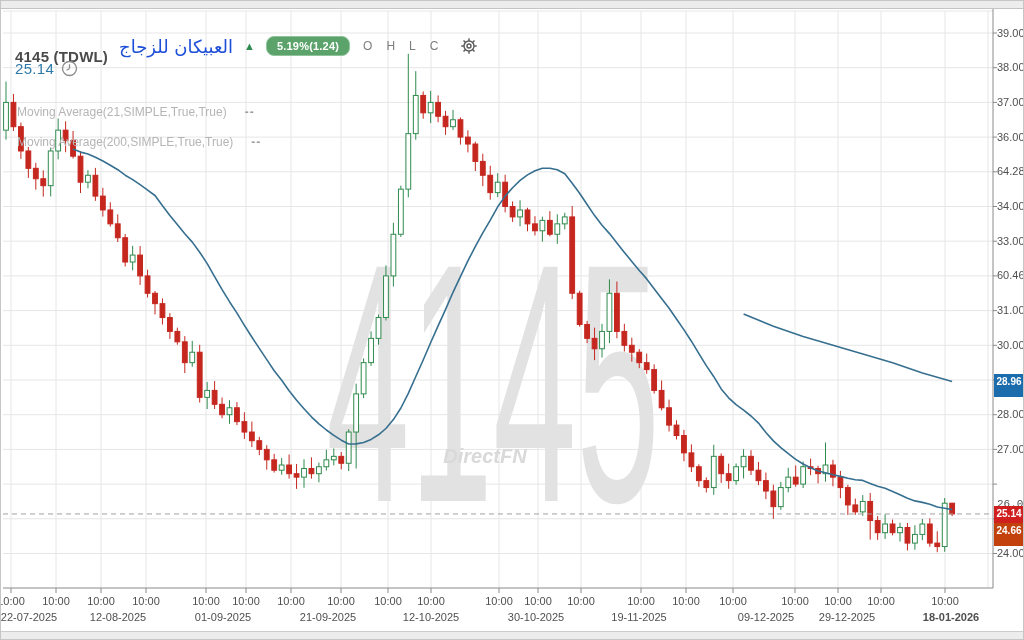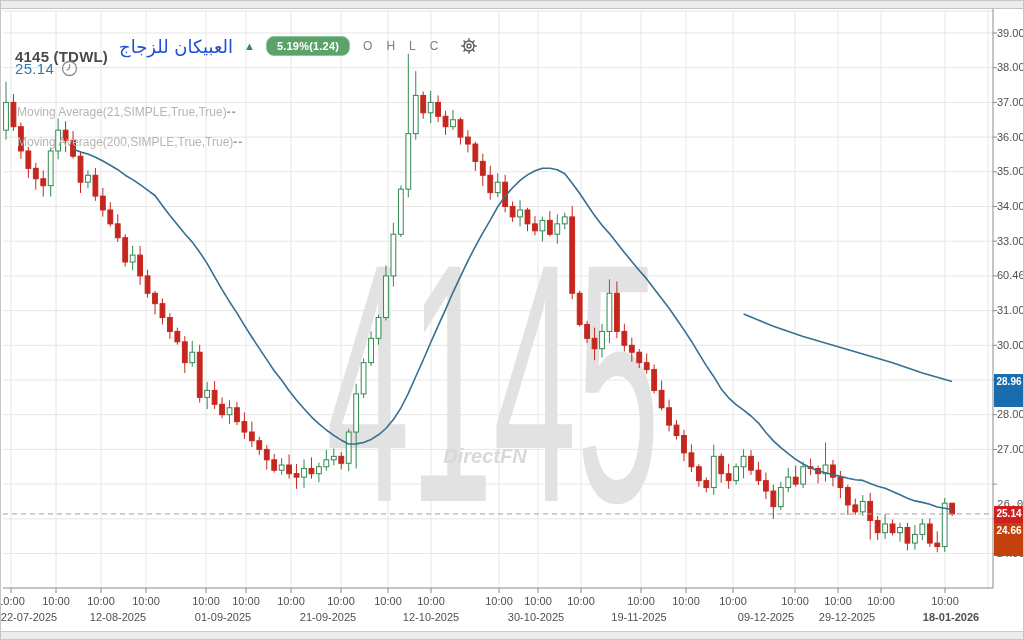--- a/index.html
+++ b/index.html
@@ -11,24 +11,24 @@
   .hdr{position:absolute;left:14px;top:26px;display:flex;align-items:center;gap:11px;white-space:nowrap;}
   .sym{font-size:15px;font-weight:600;color:#4a4a4a;letter-spacing:.2px;margin-top:21px;}
   .coname{font-size:18px;color:#1d4ed8;font-family:"DejaVu Sans","Liberation Sans",sans-serif;}
   .tri{font-size:11px;color:#2e8b4f;line-height:1;}
   .chg{background:#5ba36a;border:1px solid #8fc49a;color:#fff;font-size:11px;font-weight:bold;
        padding:3px 10px;border-radius:8px;letter-spacing:.2px;}
   .ohlc{display:flex;gap:14px;color:#7d7d7d;font-size:12px;margin-left:2px;}
   .gearwrap{margin-left:10px;display:flex;align-items:center;}
   .pricebox{position:absolute;left:14px;top:59px;display:flex;align-items:center;gap:7px;}
   .lastpx{font-size:15px;color:#2e7bab;letter-spacing:.3px;}
-  .legend{position:absolute;left:16px;display:flex;align-items:center;color:#b5b5b5;font-size:12px;}
+  .legend{position:absolute;left:16px;display:flex;align-items:center;gap:18px;color:#b5b5b5;font-size:12px;}
   .legend .handle{color:#9b9b9b;font-weight:bold;letter-spacing:1px;cursor:pointer;}
   .ylab{position:absolute;left:996px;font-size:11px;color:#4f4f4f;}
-  .badge{position:absolute;left:993px;width:30px;height:33px;line-height:15px;text-align:center;
+  .badge{position:absolute;left:993px;width:30px;height:23px;line-height:15px;text-align:center;
          color:#fff;font-size:10px;font-weight:bold;}
   .xlab{position:absolute;transform:translateX(-50%);font-size:11px;color:#4f4f4f;white-space:nowrap;}
 </style>
 </head>
 <body>
 
 <div id="app">
   <svg id="chart" width="1024" height="640" xmlns="http://www.w3.org/2000/svg">
     <g id="grid-layer">
         <line x1="2" x2="992" y1="552.5" y2="552.5" stroke="#e6e6e6" stroke-width="1"></line>
@@ -423,21 +423,21 @@
   <div class="legend" id="legend-2" style="top:134px">
     <span>Moving Average(200,SIMPLE,True,True)</span>
     <span class="handle">--</span>
   </div>
 
   <div id="y-labels">
       <span class="ylab" style="top: 25.5px;">39.00</span>
       <span class="ylab" style="top: 60.2px;">38.00</span>
       <span class="ylab" style="top: 94.9px;">37.00</span>
       <span class="ylab" style="top: 129.6px;">36.00</span>
-      <span class="ylab" style="top: 164.3px;">35.00</span>
+      <span class="ylab" style="top: 164.3px;">64.28</span>
       <span class="ylab" style="top: 199px;">34.00</span>
       <span class="ylab" style="top: 233.7px;">33.00</span>
       <span class="ylab" style="top: 268.4px;">60.46</span>
       <span class="ylab" style="top: 303.1px;">31.00</span>
       <span class="ylab" style="top: 337.8px;">30.00</span>
       <span class="ylab" style="top: 407.2px;">28.00</span>
       <span class="ylab" style="top: 441.9px;">27.00</span>
       <span class="ylab" style="top: 497px; font-family: Liberation Mono, monospace;">26.00</span>
       <span class="ylab" style="top: 546px;">24.00</span>
     </div>

